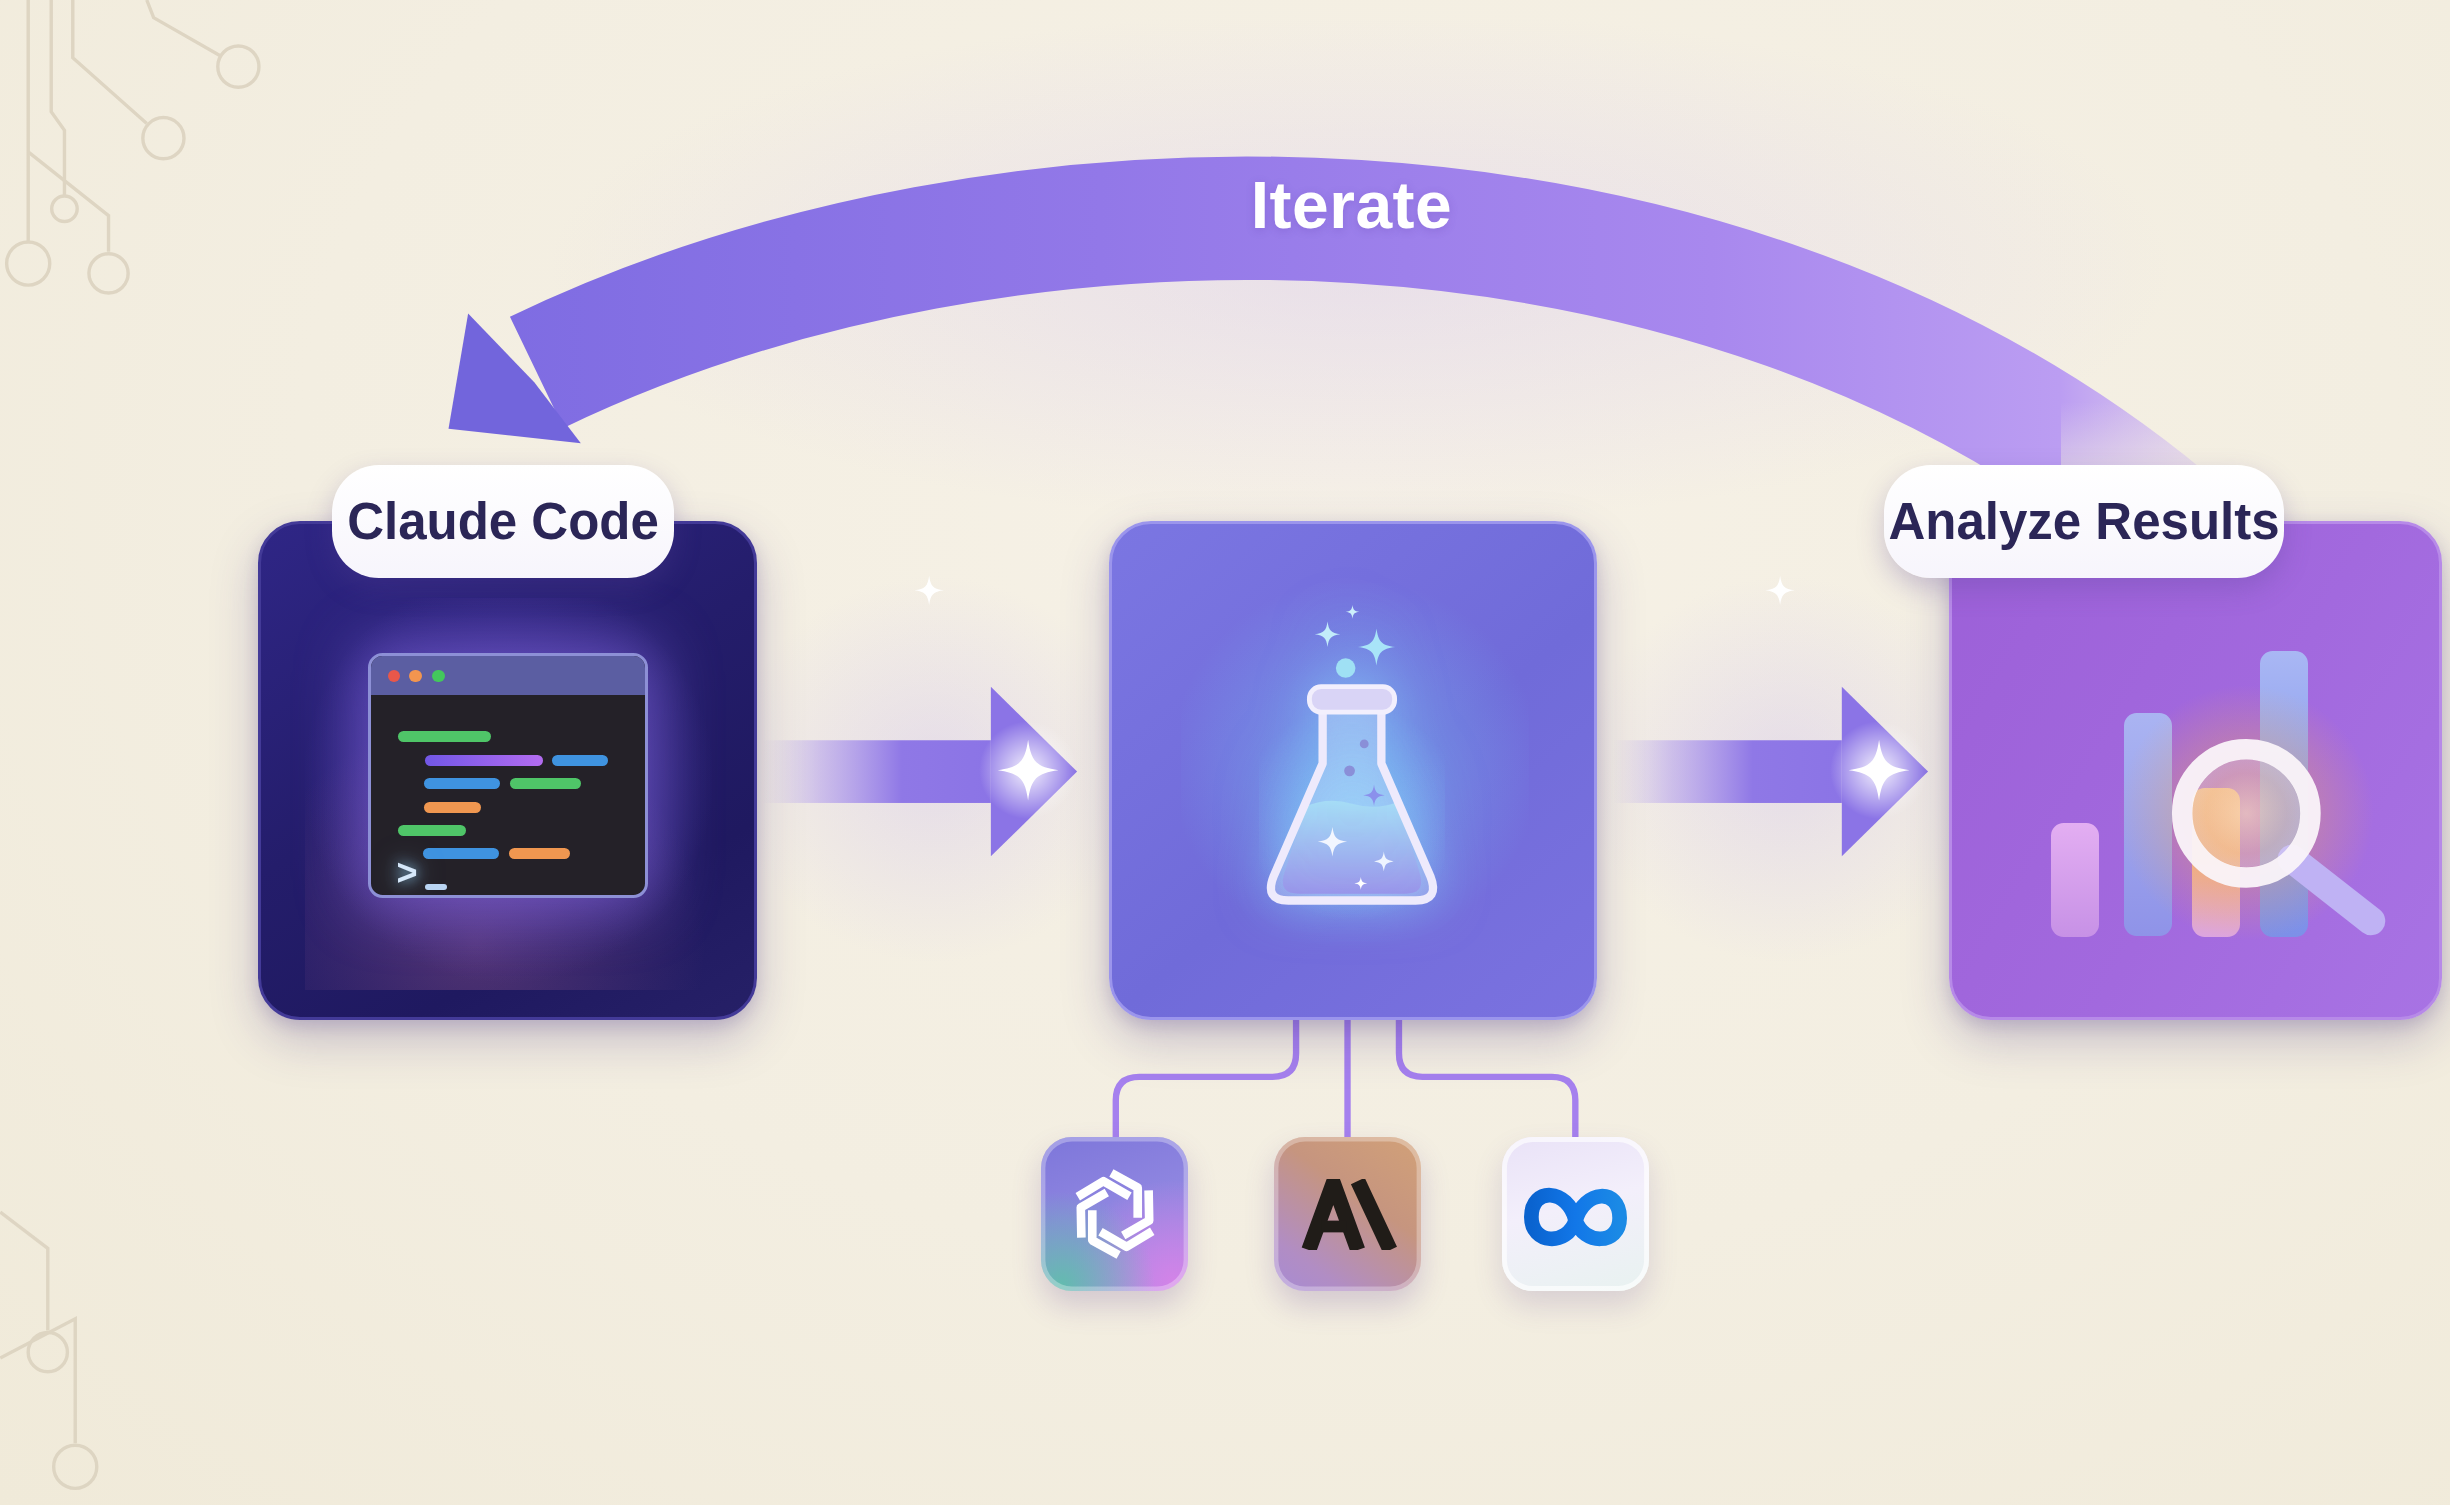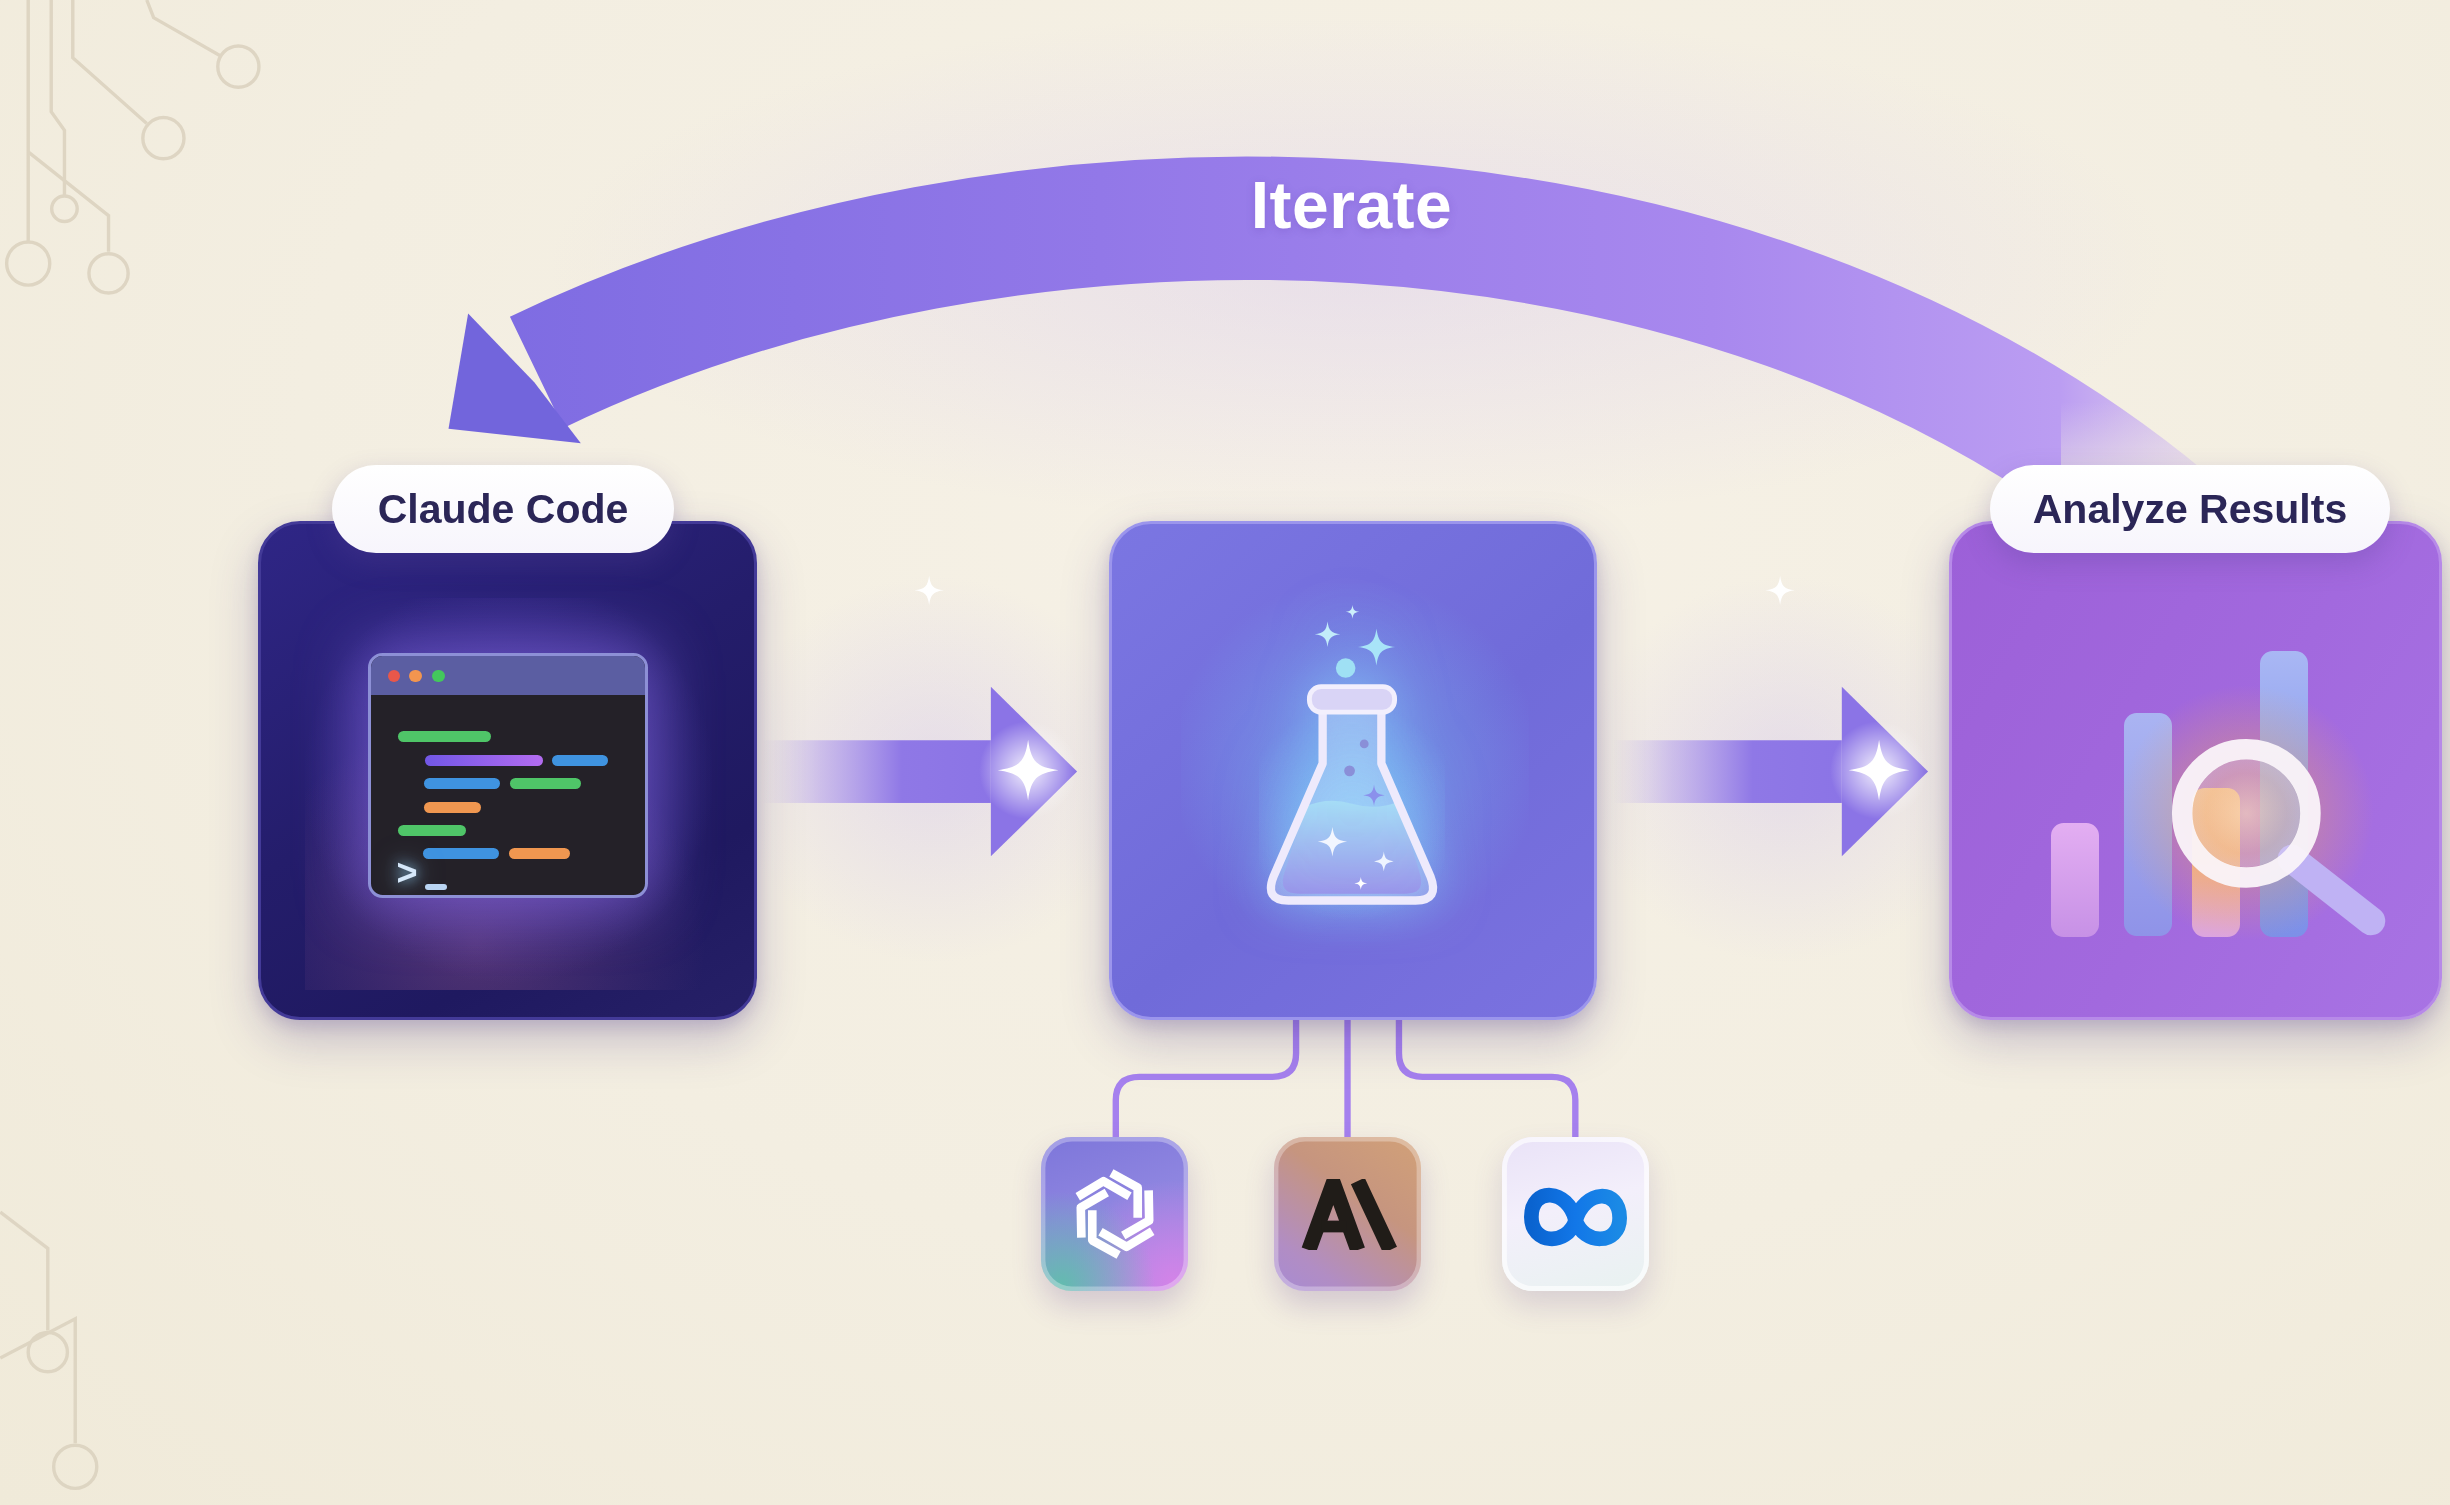--- a/index.html
+++ b/index.html
@@ -57,28 +57,28 @@
 
   .abar{position:absolute;border-radius:12.7px;}
   .abar1{left:99px;top:299px;width:48px;height:114px;background:linear-gradient(180deg,#e3aef2,#c791e6);}
   .abar2{left:172px;top:189px;width:48px;height:223px;background:linear-gradient(180deg,#aab4f2,#8f93e8);}
   .abar3{left:240px;top:264px;width:48px;height:149px;background:linear-gradient(180deg,#f4c492 0%,#efb285 45%,#dca5e0 100%);}
   .abar4{left:308px;top:127px;width:48px;height:286px;background:linear-gradient(180deg,#a9b7f4 0%,#8498ec 60%,#7d90e8 100%);}
   .mag-glow{position:absolute;left:157px;top:152px;width:274px;height:274px;
     background:radial-gradient(circle, rgba(246,166,90,.55) 0%, rgba(246,166,90,.25) 40%, rgba(246,166,90,0) 66%);}
   .mag-svg{position:absolute;left:172px;top:167px;}
 
-  .pill{position:absolute;top:465px;height:88px;border-radius:47px;
+  .pill{position:absolute;top:465px;height:113px;border-radius:47px;
     background:linear-gradient(180deg,#ffffff 0%,#f7f5fc 100%);
     display:flex;align-items:center;justify-content:center;
-    font-size:41px;font-weight:700;color:#2b2657;
+    font-size:51px;font-weight:700;color:#2b2657;
     box-shadow:0 10.8px 27px rgba(90,70,150,.28);}
   .pill-claude{left:332px;width:342px;}
   .pill-run{left:1132px;width:430px;}
-  .pill-analyze{left:1990px;width:400px;}
+  .pill-analyze{left:1884px;width:400px;}
 
   .tile{position:absolute;top:1137px;width:147px;height:154px;border-radius:31px;
     display:flex;align-items:center;justify-content:center;
     box-shadow:0 14.7px 29px rgba(100,70,150,.22), inset 0 0 0 4.4px rgba(255,255,255,.30);}
   .tile-openai{left:1041px;background:
     radial-gradient(circle at 14% 96%, rgba(96,190,172,.95), rgba(96,190,172,0) 48%),
     radial-gradient(circle at 90% 94%, rgba(216,130,232,.9), rgba(216,130,232,0) 52%),
     linear-gradient(160deg,#7d76da 0%,#8e85e0 45%,#a78ee6 100%);}
   .tile-anthropic{left:1274px;background:linear-gradient(215deg,#d2a178 0%,#c6957f 40%,#b18dc4 80%,#a78bd4 100%);}
   .tile-meta{left:1502px;background:linear-gradient(165deg,#e9e2f7 0%,#f3effb 45%,#e8f2f0 100%);

